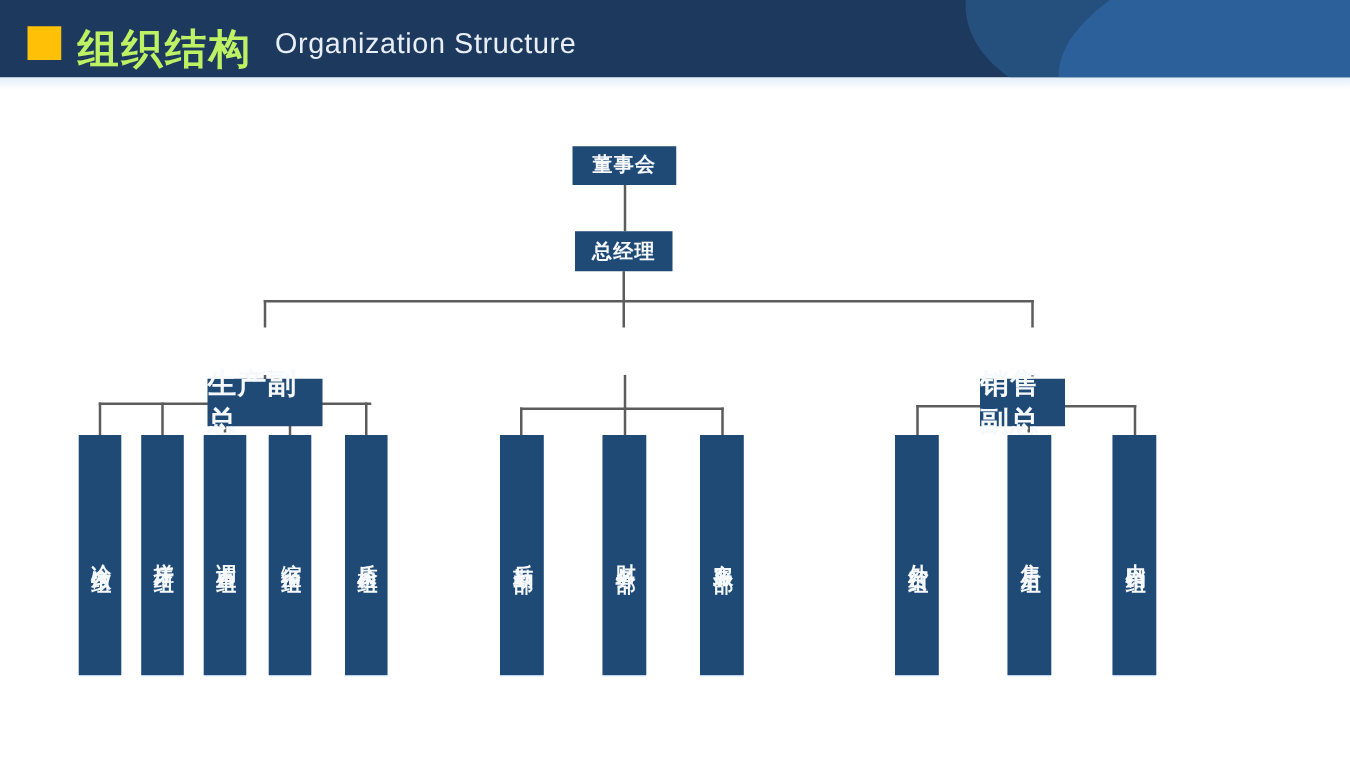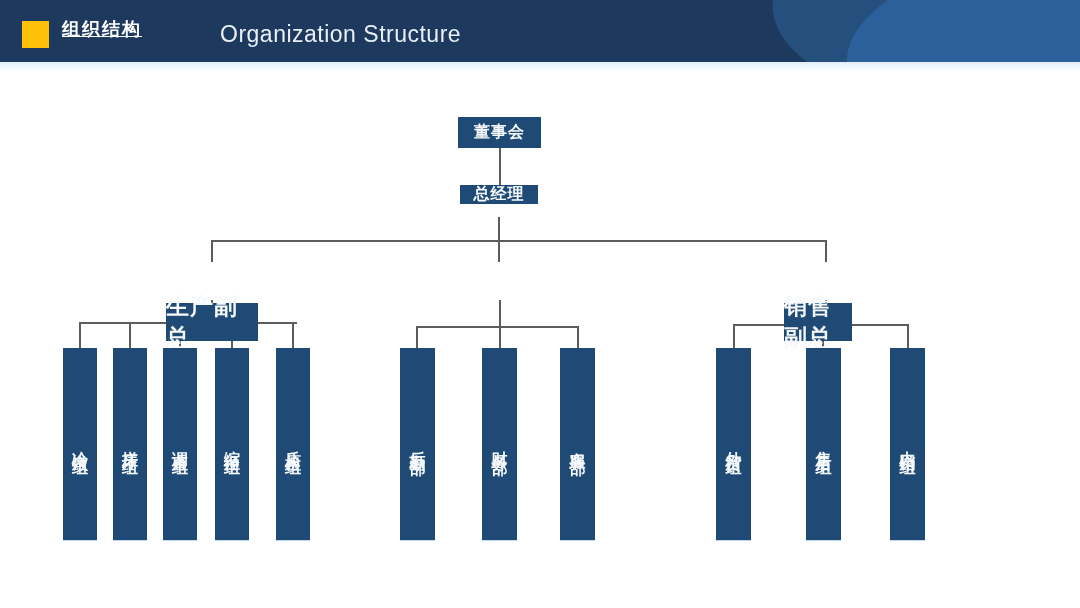--- a/index.html
+++ b/index.html
@@ -25,21 +25,21 @@
   .header-curve-2 {
     position: absolute; left: 845px; top: -78px; width: 580px; height: 215px;
     background: #2c609a; border-radius: 50%; transform: rotate(-7deg);
   }
   .header-accent {
     position: absolute; left: 22px; top: 21px; width: 27px; height: 27px;
     background: #ffc107;
   }
   .header-title-zh {
     position: absolute; left: 62px; top: 17px;
-    font-size: 18px; font-weight: bold; color: #ffffff; letter-spacing: 2px; text-decoration: underline;
+    font-size: 33px; font-weight: bold; color: #bef264; letter-spacing: 2px;
   }
   .header-title-en {
     position: absolute; left: 220px; top: 21px;
     font-size: 23px; font-weight: normal; color: #e9eff7; letter-spacing: 0.5px;
   }
   .header-fade {
     position: absolute; left: 0; top: 62px; width: 1080px; height: 10px;
     background: linear-gradient(#e3eef9, #ffffff);
   }
 
@@ -75,21 +75,21 @@
     <div class="header-curve-1"></div>
     <div class="header-curve-2"></div>
     <div class="header-accent"></div>
     <div class="header-title-zh">组织结构</div>
     <div class="header-title-en">Organization Structure</div>
   </div>
   <div class="header-fade"></div>
 
   <div class="box box-l0" style="left:458px; top:117px; width:83px; height:31px;">董事会</div>
 
-  <div class="box box-l1" style="left:460px; top:185px; width:78px; height:19px;">总经理</div>
+  <div class="box box-l1" style="left:460px; top:185px; width:78px; height:32px;">总经理</div>
 
   <div class="line v" style="left:499px; top:148px; height:37px;"></div>
   <div class="line v" style="left:498px; top:217px; height:24px;"></div>
   <div class="line h" style="left:211px; top:240px; width:616px;"></div>
   <div class="line v" style="left:211px; top:240px; height:22px;"></div>
   <div class="line v" style="left:498px; top:240px; height:22px;"></div>
   <div class="line v" style="left:825px; top:240px; height:22px;"></div>
 
   <div class="box box-l2" style="left:166px; top:262px; width:92px; height:38px;">生产副总</div>
   <div class="box box-l2" style="left:784px; top:262px; width:68px; height:38px;">销售副总</div>

